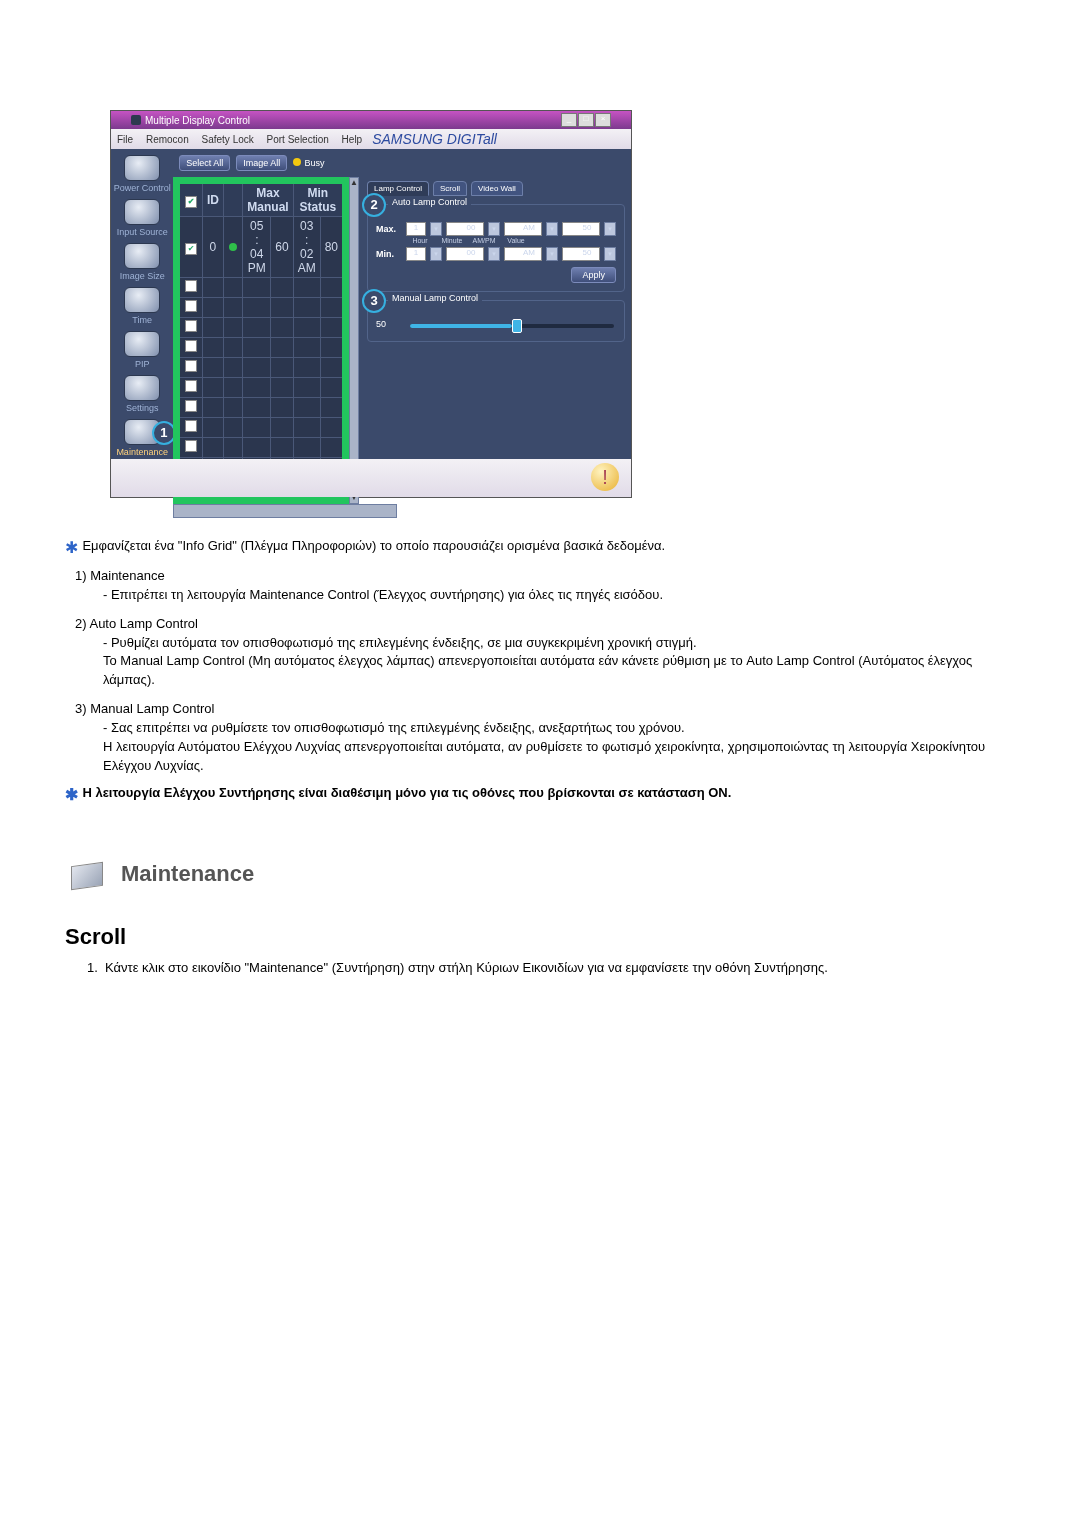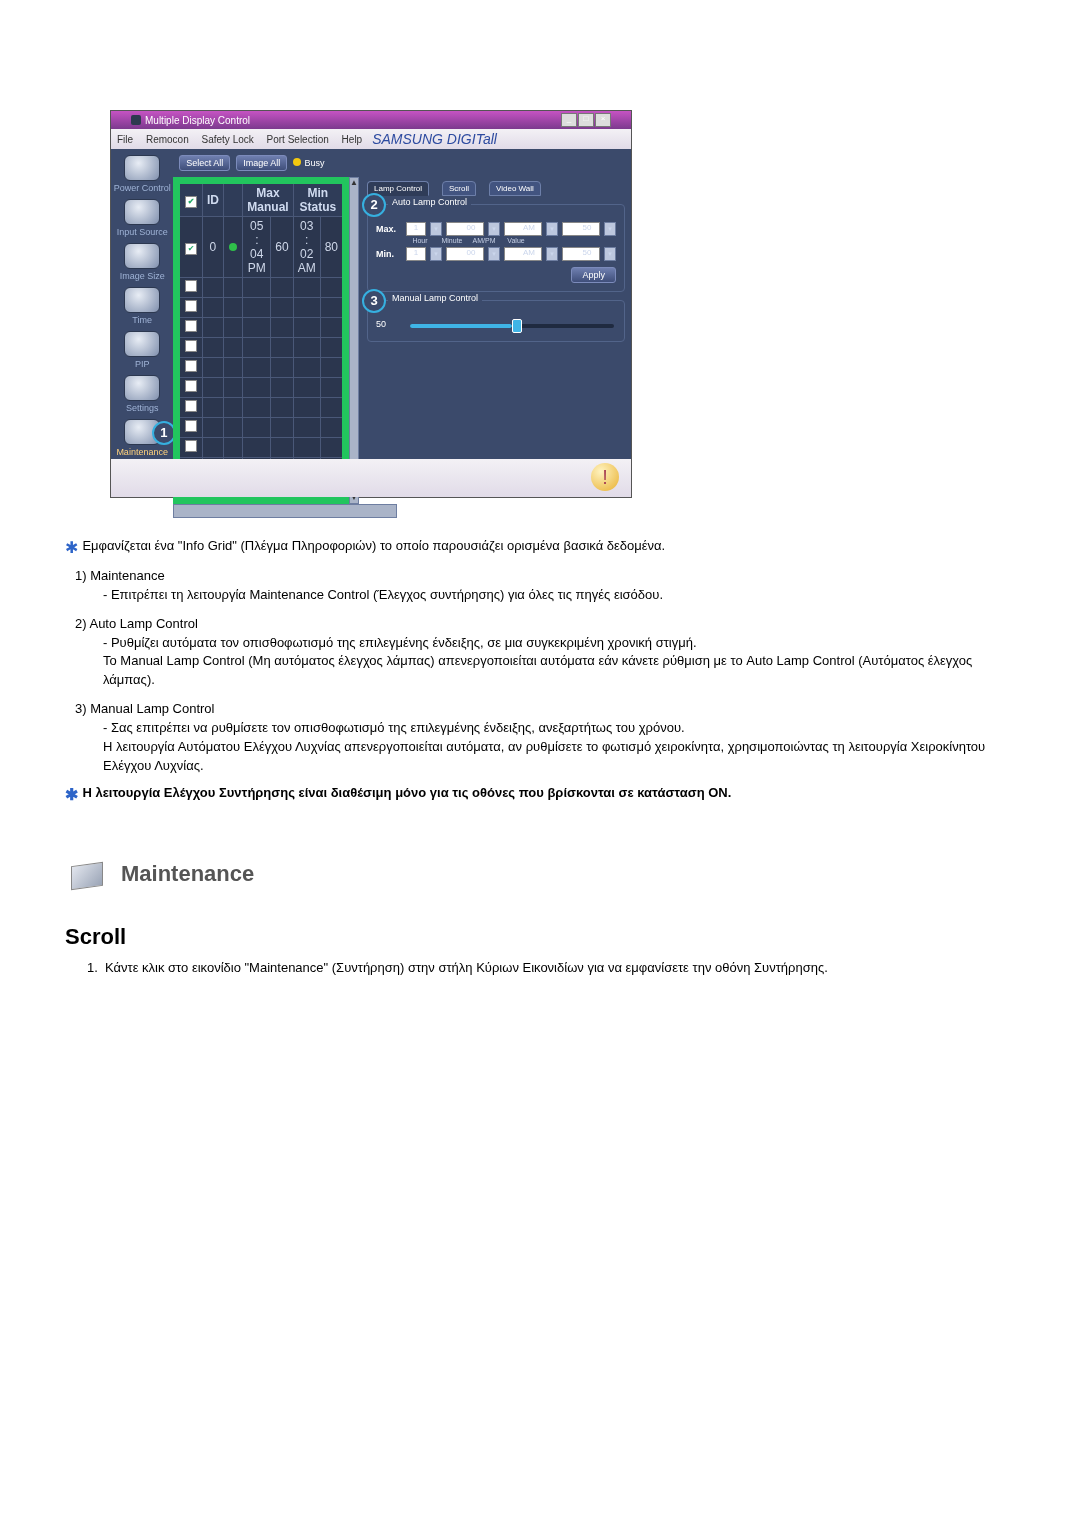--- a/index.html
+++ b/index.html
@@ -96,21 +96,21 @@
   }
   .grid th { background:#2f3c58; color:#d0dbf0;}
   .chk { width:10px; height:10px; background:#fff; border:1px solid #888; display:inline-block;}
   .chk.on::after{content:"✔"; font-size:8px; color:#2a6; display:block; line-height:9px;}
   .status-dot { width:8px;height:8px;border-radius:50%; display:inline-block;}
   .status-dot.green{background:#2fbf4a;}
   .right-panel {
     flex:1; padding: 4px 6px 6px 8px; font-size:9px; color:#cbd6ec;
     position:relative;
   }
-  .tabs { display:flex; gap:13px; margin-bottom:4px;}
+  .tabs { display:flex; gap:4px; margin-bottom:4px;}
   .tab {
     background: #425480; border:1px solid #6d7fa9;
     border-top-left-radius: 4px; border-top-right-radius:4px;
     padding:2px 6px; font-size:8px; color:#fff;
   }
   .tab.active { background:#2f3c58; border-bottom:1px solid #2f3c58; }
   .group-box {
     border: 1px solid #52648a;
     border-radius: 4px;
     margin: 8px 0 8px 0;

